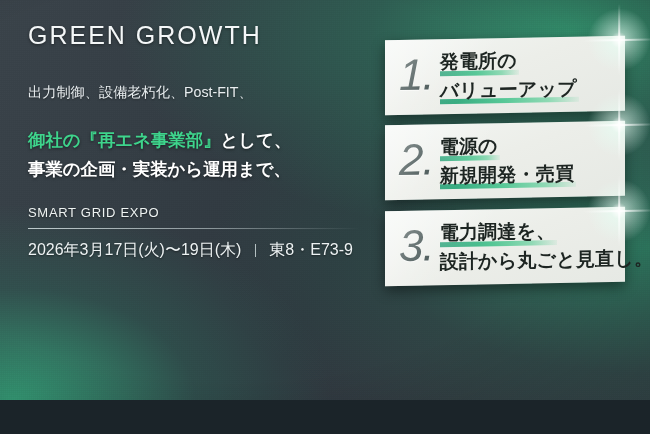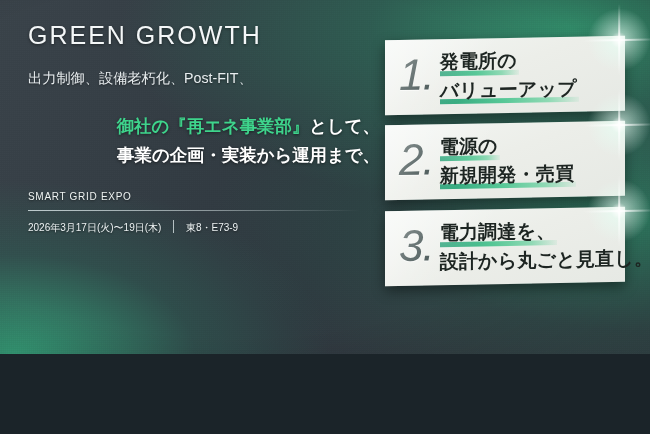--- a/index.html
+++ b/index.html
@@ -2,21 +2,21 @@
 <html><head>
 <meta charset="utf-8">
 <style>
   html,body{margin:0;padding:0;}
   body{
     background:#1b2429;
     font-family:"Liberation Sans","DejaVu Sans",sans-serif;
   }
   .ad{
     position:relative;
-    width:650px;height:354px;
+    width:650px;height:400px;
     overflow:hidden;
     background:#6d28d9;
   }
   
   .bg-base{
     position:absolute;inset:0;
     background:
       radial-gradient(120% 90% at 88% 8%,  rgba(52,150,112,0.95) 0%, rgba(45,120,95,0.55) 26%, rgba(40,70,66,0.0) 58%),
       radial-gradient(70% 70% at 2% 100%,  rgba(52,168,124,0.85) 0%, rgba(42,110,92,0.35) 40%, rgba(40,70,66,0.0) 70%),
       radial-gradient(90% 70% at 100% 62%, rgba(44,135,102,0.80) 0%, rgba(40,95,80,0.30) 45%, rgba(40,70,66,0.0) 75%),
@@ -44,57 +44,57 @@
     font-size:25px;
     font-weight:300;
     letter-spacing:2.0px;
     color:#f4f7f8;
     text-shadow:0 1px 3px rgba(0,0,0,.45);
     margin:0 0 0 0;
     line-height:1.2;
     white-space:nowrap;
   }
   .lead{
-    margin-top:16px;
+    margin-top:30px;
     font-size:14.2px;
     line-height:1.72;
     font-weight:400;
     color:#e9eef0;
     text-shadow:0 1px 2px rgba(0,0,0,.42);
   }
   .lead div{white-space:nowrap;}
 
   .pitch{
     margin-top:22px;
     font-size:17.4px;
     line-height:1.62;
     font-weight:700;
     color:#ffffff;
     text-shadow:0 1px 3px rgba(0,0,0,.5);
   }
-  .pitch div{white-space:nowrap;text-align:right;}
+  .pitch div{white-space:nowrap;}
   .accent{color:#3ed48c;}
 
   .expo{
     margin-top:22px;
-    font-size:10px;
+    font-size:13px;
     letter-spacing:.7px;
     font-weight:400;
     color:#eef3f2;
     text-shadow:0 1px 2px rgba(0,0,0,.45);
     white-space:nowrap;
   }
   .rule{
     margin-top:8px;
     width:332px;height:1px;
     background:linear-gradient(90deg, rgba(214,226,228,.85) 0%, rgba(214,226,228,.55) 55%, rgba(214,226,228,0) 100%);
   }
   .when{
     margin-top:9px;
-    font-size:10px;
+    font-size:16px;
     line-height:1.5;
     color:#edf2f3;
     text-shadow:0 1px 2px rgba(0,0,0,.45);
   }
   .when .row1{white-space:nowrap;}
   .when .sep{
     display:inline-block;
     width:1px;height:13px;
     background:rgba(226,236,238,.75);
     vertical-align:-2px;

